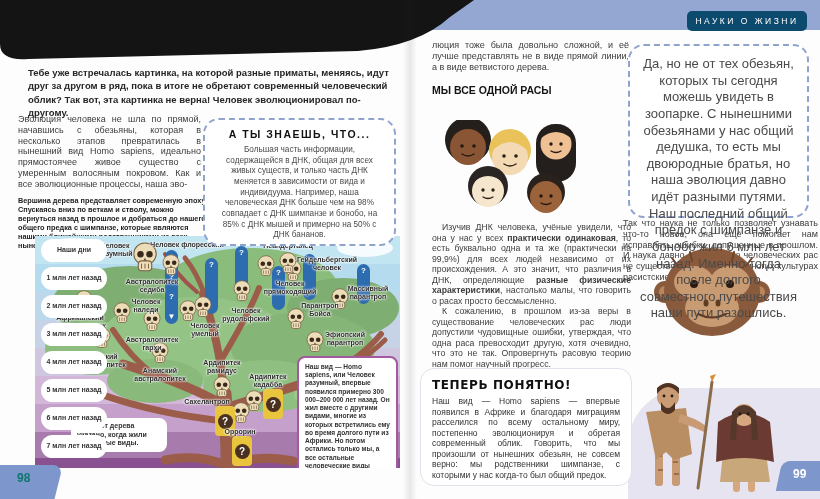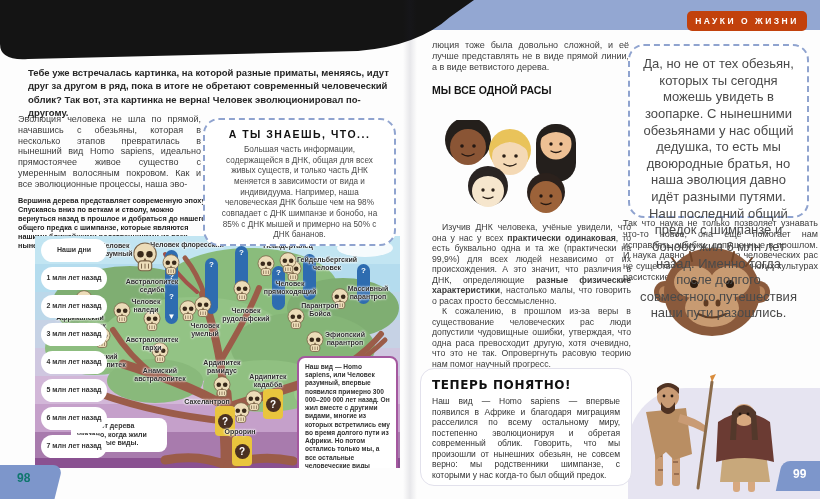--- a/index.html
+++ b/index.html
@@ -3,22 +3,22 @@
 <meta charset="utf-8">
 <style>
   *{margin:0;padding:0;box-sizing:border-box}
   html,body{background:#888}
   body{font-family:"Liberation Sans","DejaVu Sans",sans-serif}
   #spread{position:relative;width:820px;height:499px;background:#fdfdfd;overflow:hidden;margin:0 auto}
   .abs{position:absolute}
   #topstrip{left:0;top:0;width:820px;height:30px;background:#93a7d2}
   #banner-svg{left:0;top:0;z-index:2}
   #main-title{left:24px;top:18px;color:#fff;font-size:25px;font-weight:800;letter-spacing:1.5px;z-index:3}
-  #category-tag{left:687px;top:11px;width:120px;height:20px;background:#c2410c;border-radius:5px;color:#fff;
-    font-size:8.5px;font-weight:700;letter-spacing:2.5px;display:flex;align-items:center;justify-content:center;z-index:3}
+  #category-tag{left:687px;top:11px;width:120px;height:20px;background:#0c4a6e;border-radius:5px;color:#fff;
+    font-size:8.5px;font-weight:400;letter-spacing:2.5px;display:flex;align-items:center;justify-content:center;z-index:3}
   .bodytext{color:#3c3c3c;font-size:9px;line-height:1.2;text-align:justify}
   #intro{left:28px;top:66px;width:368px;font-weight:700;color:#262626;font-size:9.5px;line-height:1.42;text-align:left;z-index:3}
   #left-col{left:18px;top:114px;width:183px}
   .dashbox{background:#fff;border:2px dashed #8fa3cf;border-radius:16px;text-align:center;padding:8px 10px;z-index:4}
   .dashbox h3{font-size:10.5px;font-weight:800;letter-spacing:1.5px;color:#111;margin-bottom:4px;line-height:1.25}
   .dashbox p{font-size:8.2px;line-height:1.3;color:#4a4a4a}
   #know-box{left:203px;top:118px;width:193px;height:128px}
   #tree-caption{left:18px;top:196px;width:190px;font-size:7.3px;font-weight:700;line-height:1.24;color:#222}
   #tree-panel{left:35px;top:236px;width:365px;height:232px;overflow:hidden;z-index:1}
   .band{position:absolute;left:0;width:100%;height:28px}

